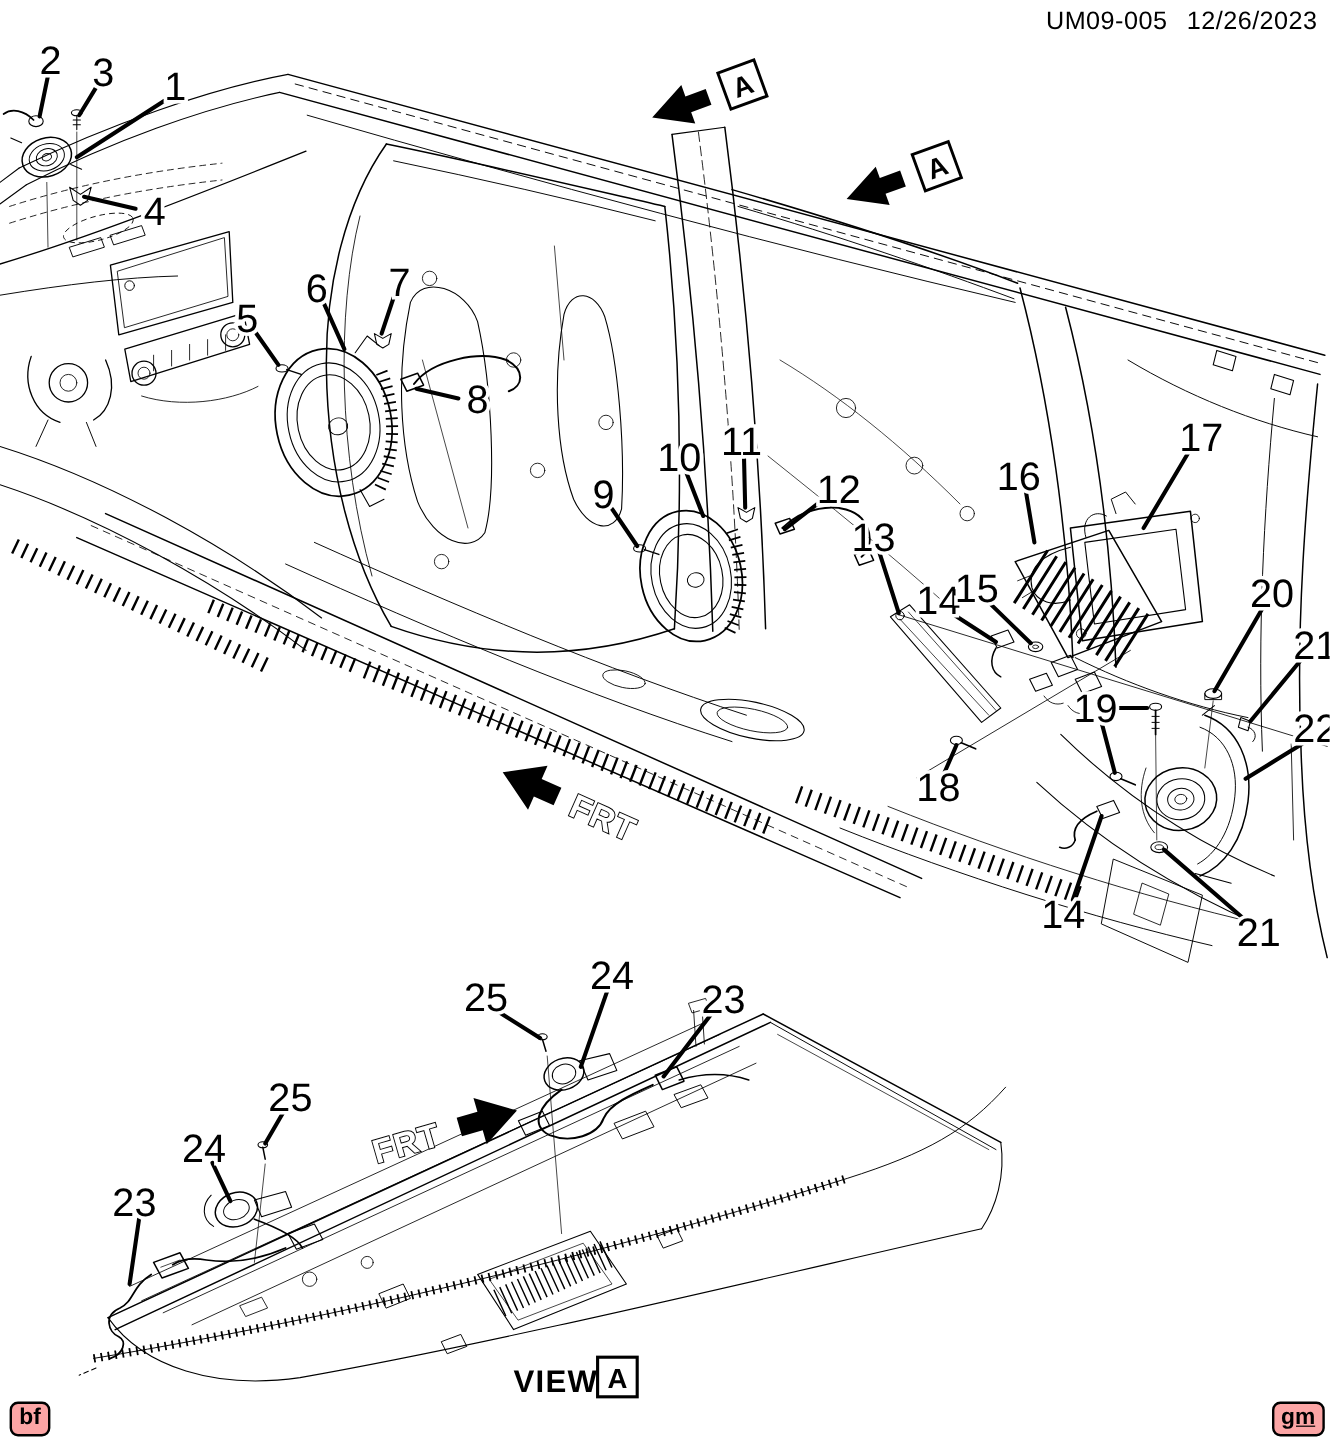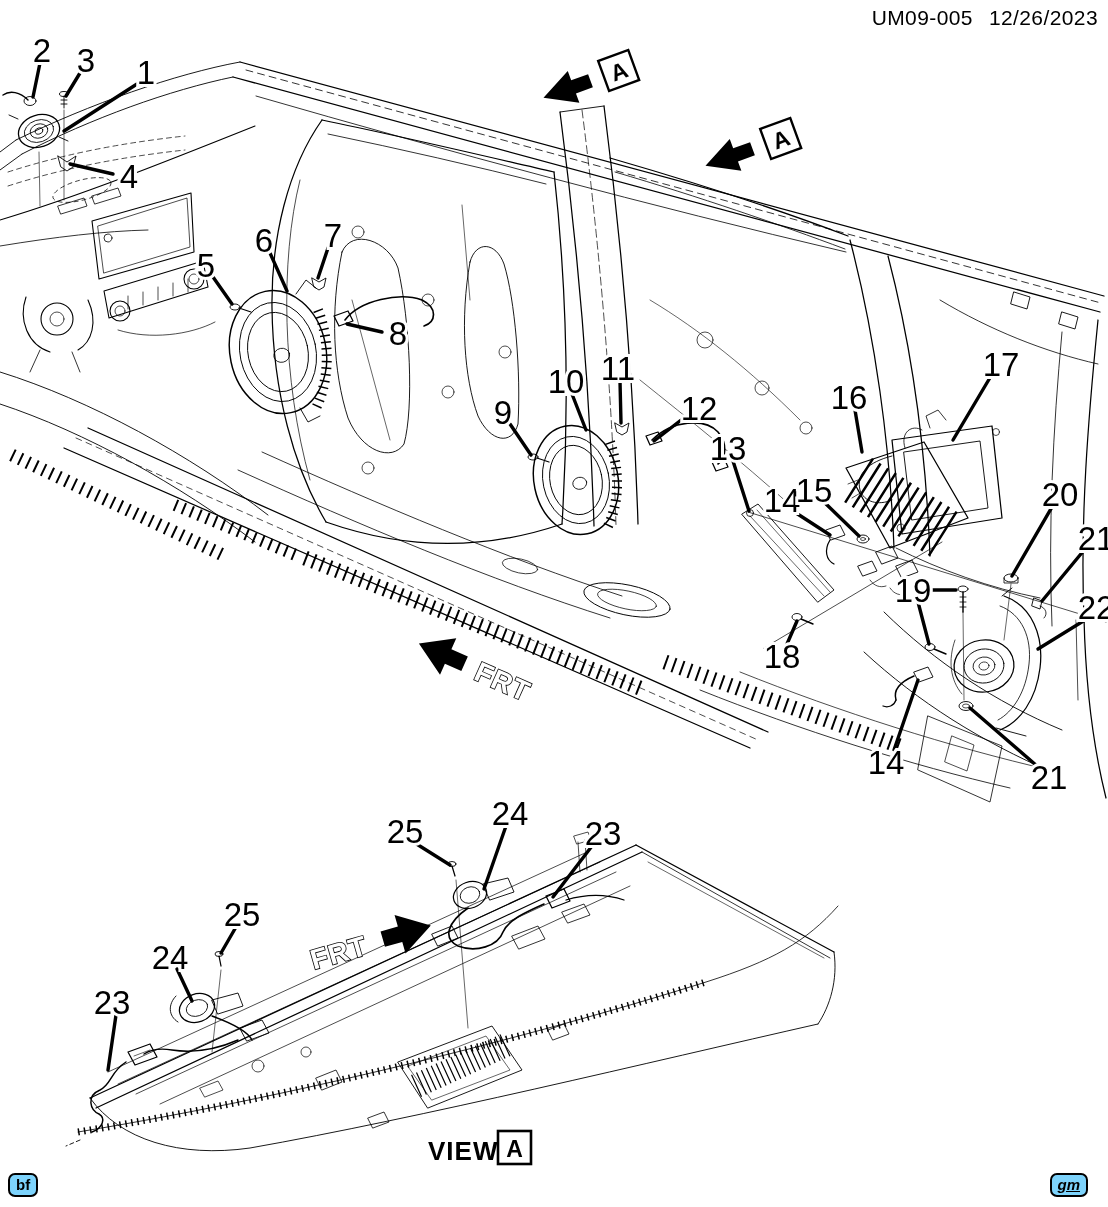--- a/index.html
+++ b/index.html
@@ -12,23 +12,23 @@
   .fillb{fill:#000;stroke:none;}
   .fillw{fill:#fff;stroke:#000;}
   text{font-family:"Liberation Sans",sans-serif;}
   .callout{font-size:33px;fill:#000;paint-order:stroke;stroke:#fff;stroke-width:6px;}
   .frt{font-weight:bold;font-size:28px;letter-spacing:1px;fill:#fff;stroke:#000;stroke-width:1.6px;paint-order:stroke;}
   .boxA{font-weight:bold;font-size:23px;fill:#000;}
   .viewtxt{font-weight:bold;font-size:26px;fill:#000;letter-spacing:1px;}
   .header{position:absolute;top:6px;right:10px;font-size:21px;color:#000;letter-spacing:.4px;}
   .header span{margin-left:16px;}
   .mark{position:absolute;bottom:10px;border:2.5px solid #000;border-radius:7px;
-        padding:1px 6px 2px 6px;font-size:15px;font-weight:bold;color:#000;background:#7dd3fc;}
+        padding:1px 6px 2px 6px;font-size:19px;font-weight:bold;color:#000;background:#fca5a5;}
   .mark.left{left:8px;}
-  .mark.right{right:20px;text-decoration:underline;font-style:italic;}
+  .mark.right{right:4px;text-decoration:underline;}
 </style>
 </head>
 <body>
 
 
 
 <div class="header">
   <span>UM09-005</span><span>12/26/2023</span>
 </div>
 

